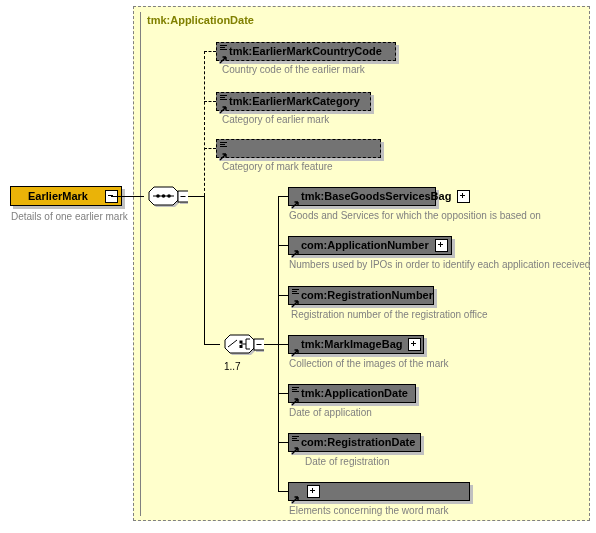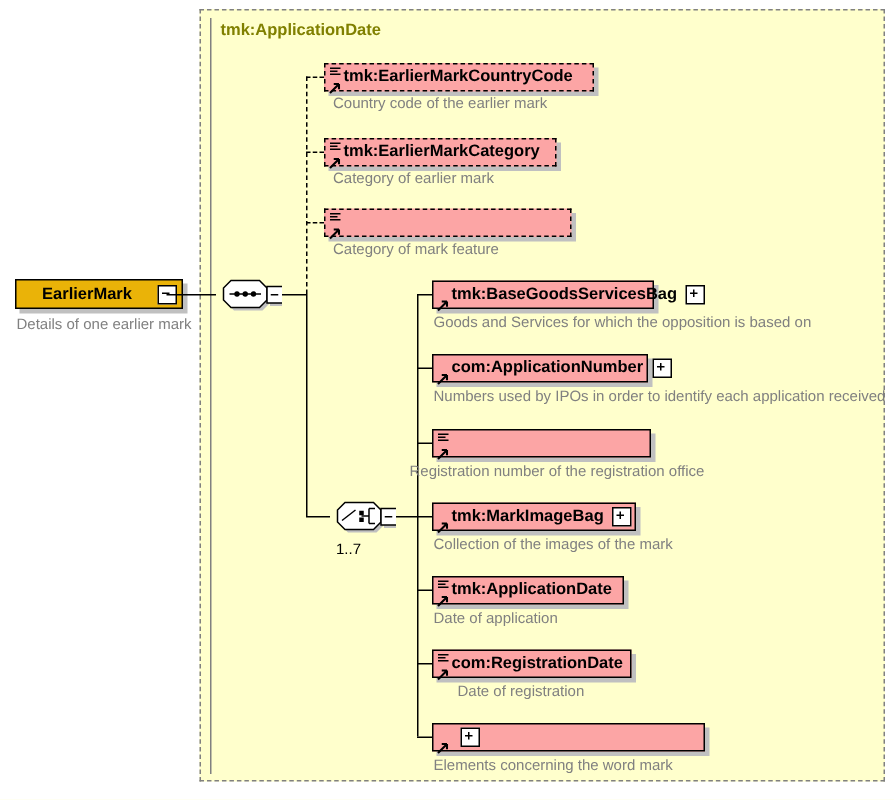--- a/index.html
+++ b/index.html
@@ -62,21 +62,21 @@
   }
   .vline-dash {
     position: absolute;
     width: 0;
     border-left: 1px dashed #000000;
   }
 
   
   .node {
     position: absolute;
-    background: #fca5a5;
+    background: #737373;
     border: 1px solid #000000;
     box-sizing: border-box;
     height: 19px;
     box-shadow: 3px 3px 0 #c0c0c0;
     display: flex;
     align-items: center;
     padding-left: 12px;
     padding-right: 4px;
   }
   .node.optional {
@@ -318,21 +318,21 @@
   <span class="arrow-icon">
     <svg width="8" height="8" viewBox="0 0 8 8">
         <path d="M1 7 L7 1 M7 1 L3.5 1 M7 1 L7 4.5" stroke="#000" stroke-width="1.4" fill="none"></path>
       </svg>
   </span>
   <span class="label">tmk:BaseGoodsServicesBag</span>
   <span class="expand-box plus"></span>
 </div>
 <div class="annot" style="left:289px; top:210px;">Goods and Services for which the opposition is based on</div>
 
-<div class="node" style="left:288px; top:236px; width:144px;">
+<div class="node" style="left:288px; top:236px; width:164px;">
   <span class="arrow-icon">
     <svg width="8" height="8" viewBox="0 0 8 8">
         <path d="M1 7 L7 1 M7 1 L3.5 1 M7 1 L7 4.5" stroke="#000" stroke-width="1.4" fill="none"></path>
       </svg>
   </span>
   <span class="label">com:ApplicationNumber</span>
   <span class="expand-box plus"></span>
 </div>
 <div class="annot" style="left:289px; top:259px;">Numbers used by IPOs in order to identify each application received</div>
 
@@ -340,22 +340,23 @@
   <span class="attr-icon">
       <i></i>
       <i></i>
       <i></i>
     </span>
   <span class="arrow-icon">
     <svg width="8" height="8" viewBox="0 0 8 8">
         <path d="M1 7 L7 1 M7 1 L3.5 1 M7 1 L7 4.5" stroke="#000" stroke-width="1.4" fill="none"></path>
       </svg>
   </span>
-</div>
-<div class="annot" style="left:273px; top:309px;text-align:center;">Registration number of the registration office</div>
+  <span class="label">com:RegistrationNumber</span>
+</div>
+<div class="annot" style="left:291px; top:309px;text-align:center;">Registration number of the registration office</div>
 
 <div class="node" style="left:288px; top:335px; width:136px;">
   <span class="arrow-icon">
     <svg width="8" height="8" viewBox="0 0 8 8">
         <path d="M1 7 L7 1 M7 1 L3.5 1 M7 1 L7 4.5" stroke="#000" stroke-width="1.4" fill="none"></path>
       </svg>
   </span>
   <span class="label">tmk:MarkImageBag</span>
   <span class="expand-box plus"></span>
 </div>

